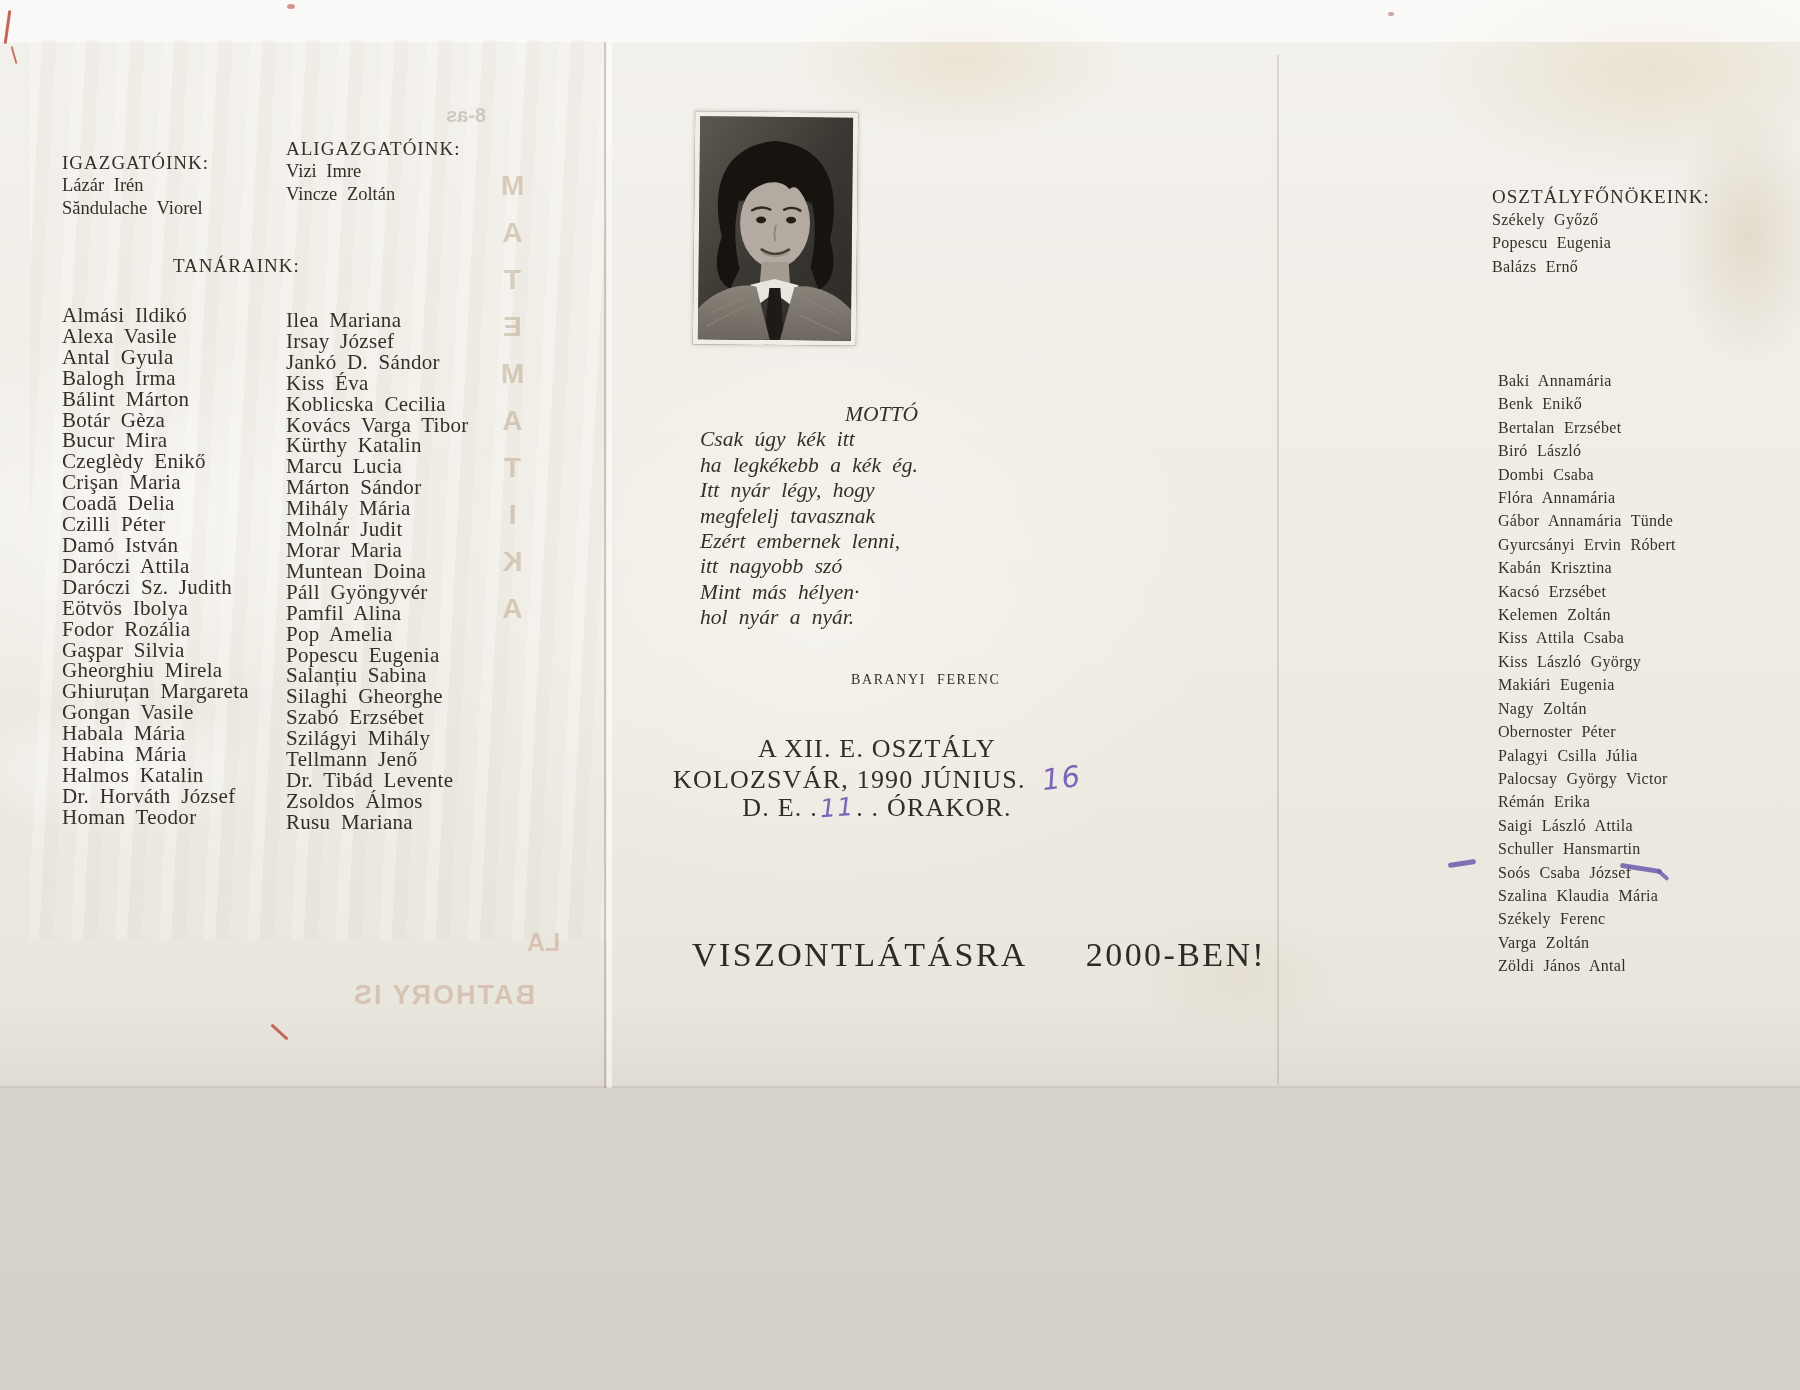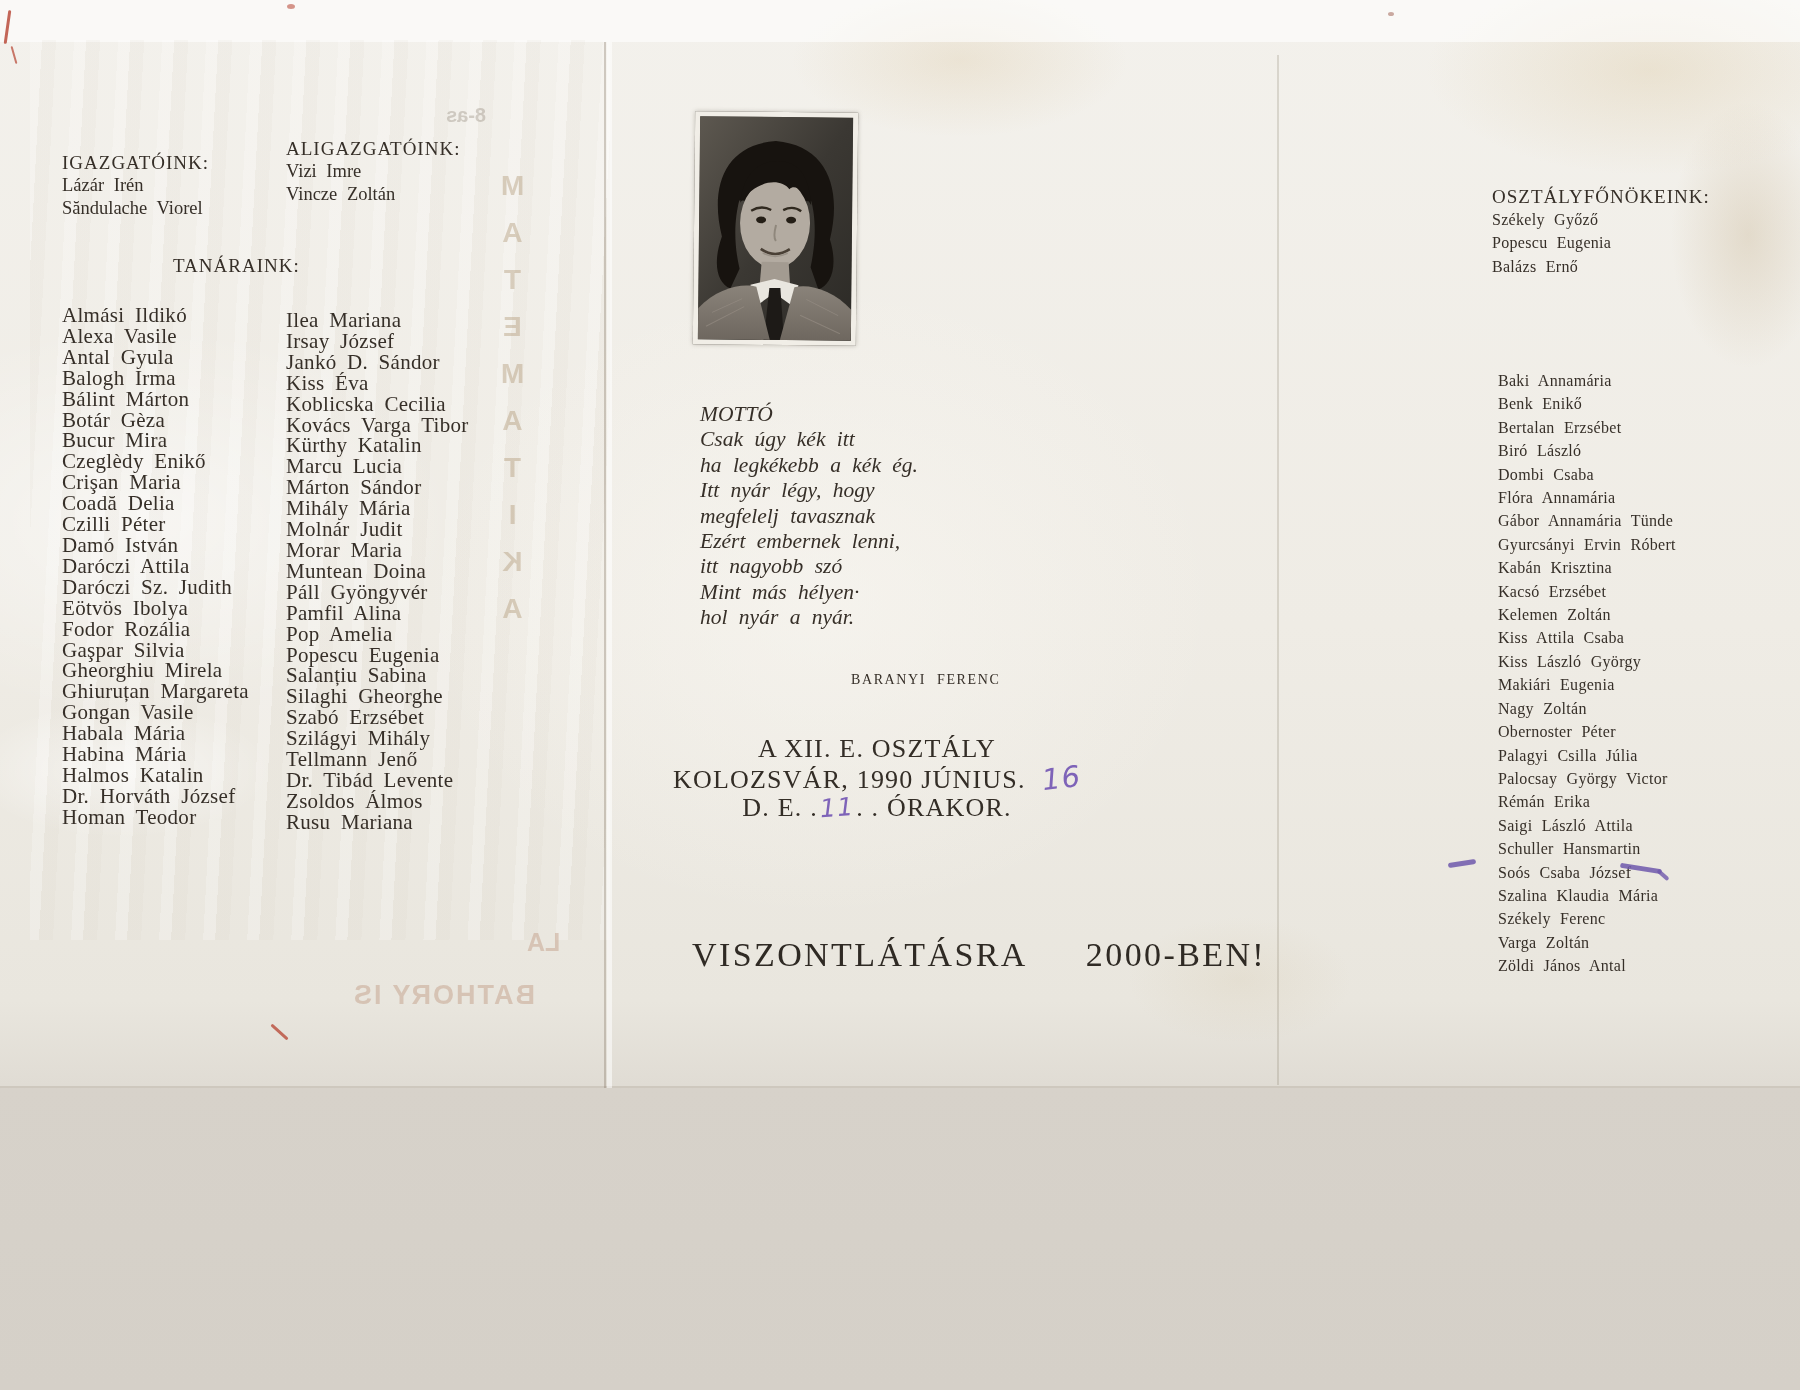--- a/index.html
+++ b/index.html
@@ -37,21 +37,21 @@
   .deputies{position:absolute;left:286px;top:138px;}
   .teachers-title{position:absolute;left:173px;top:238px;margin-top:17px;}
   .tcol1{position:absolute;left:62px;top:305px;}
   .tcol2{position:absolute;left:286px;top:310px;}
 
   .photo{position:absolute;left:694px;top:112px;width:153px;height:223px;
     border:5px solid #f1eee7;box-shadow:0 0 4px rgba(90,80,65,.35);transform:rotate(.6deg);background:#4a463f;}
   .photo svg{display:block;}
 
   .motto{position:absolute;left:700px;top:402px;font-style:italic;font-size:21.5px;line-height:25.4px;word-spacing:6px;}
-  .motto-title{}
+  .motto-title{text-align:right;}
   .motto-line{white-space:nowrap;}
   .author{position:absolute;left:851px;top:672px;font-size:14px;letter-spacing:1.6px;word-spacing:6px;}
 
   .announce{position:absolute;left:588px;top:735px;width:578px;text-align:center;
     font-size:26px;line-height:28.6px;letter-spacing:1.2px;color:#332d26;}
   .announce .l1{letter-spacing:3px;}
   .hand{font-family:"DejaVu Sans",sans-serif;font-style:italic;color:#7e63b8;display:inline-block;}
   .hand-day{font-size:29px;transform:rotate(-7deg);margin-left:16px;}
   .hand-hour{font-size:25px;transform:rotate(-4deg);margin:0 2px;}
 

